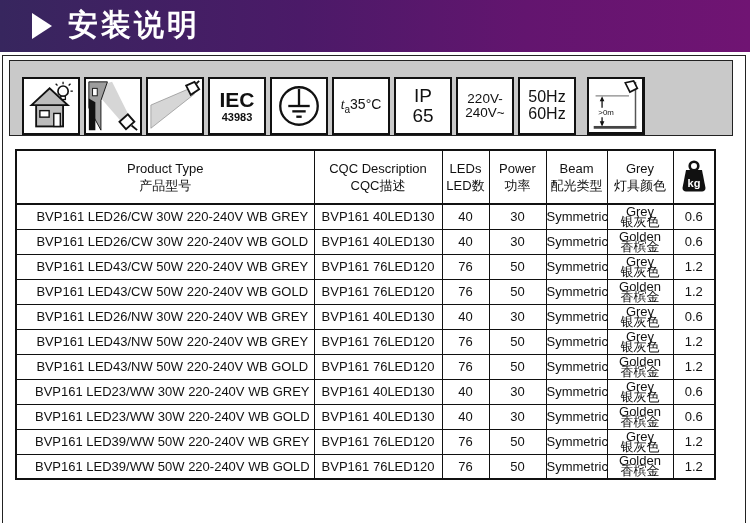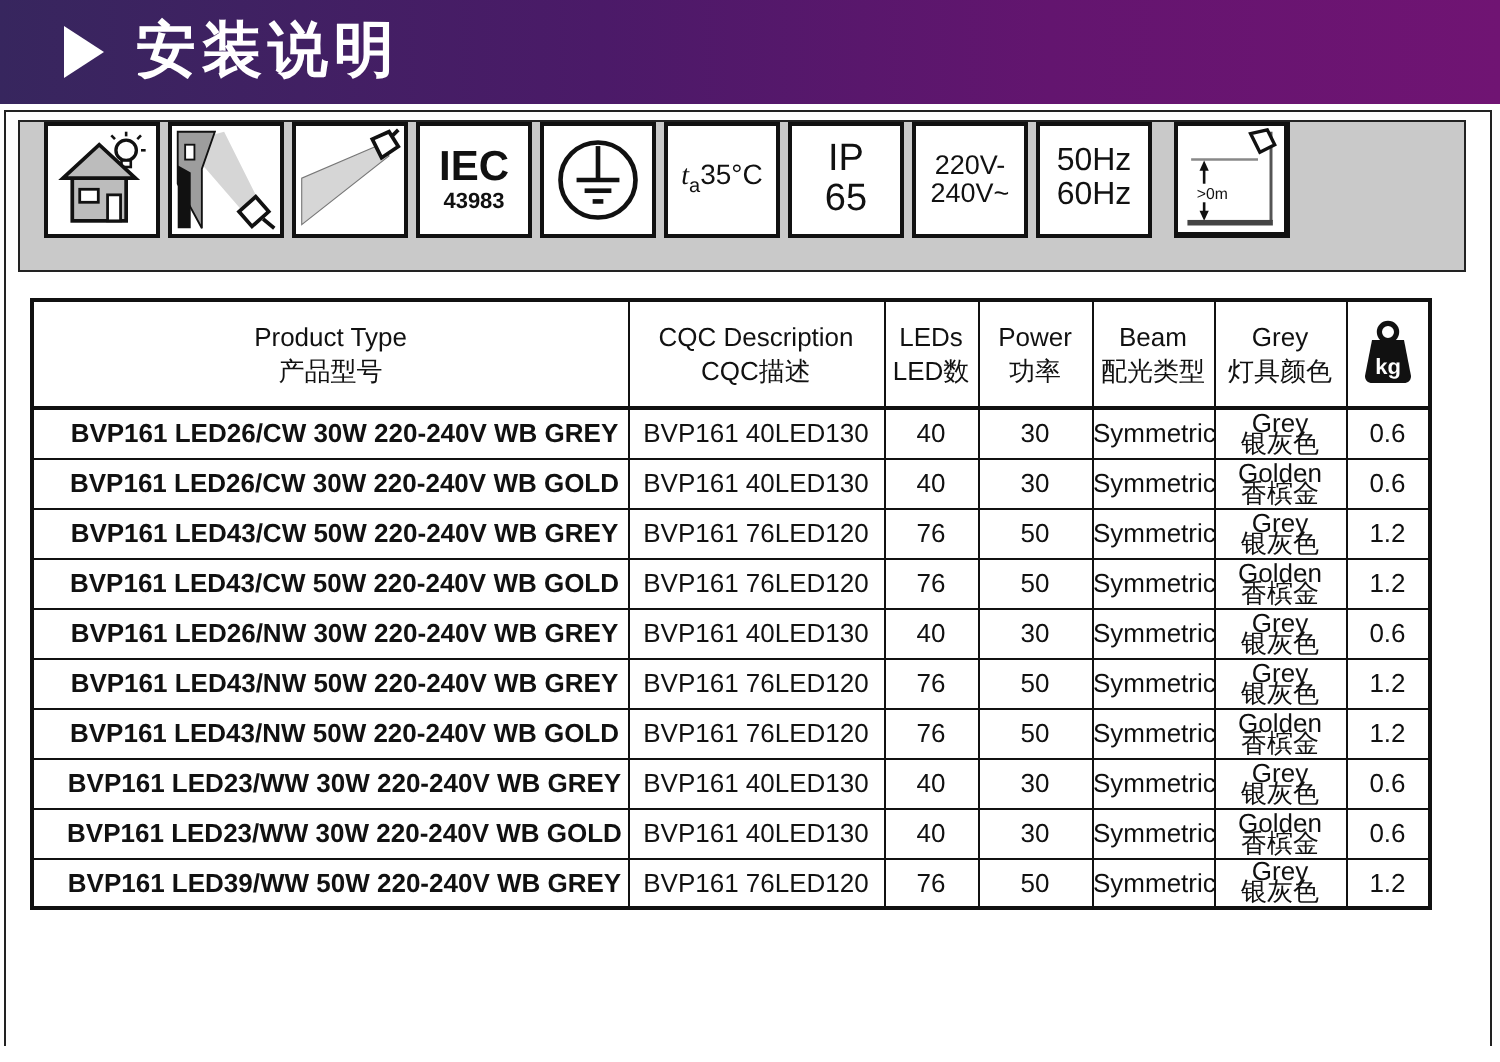--- a/index.html
+++ b/index.html
@@ -11,21 +11,21 @@
           background:linear-gradient(90deg,#37265e 0%,#4b1a68 40%,#63156f 70%,#701473 100%);
           display:flex;align-items:center;}
   .banner .tri{margin-left:30px;display:block;}
   .banner .title{color:#fff;font-size:30px;font-weight:700;letter-spacing:3px;margin-left:14px;margin-top:-2px;}
 
   
   .frame{position:absolute;left:2px;top:55px;width:742px;height:470px;border:1.5px solid #222;background:#fff;}
 
   
   .icon-bar{position:absolute;left:6px;top:4px;width:724px;height:76px;background:#c9c9c9;
-            border:1.5px solid #222;box-sizing:border-box;display:flex;align-items:flex-start;
+            border:1.5px solid #222;box-sizing:border-box;display:flex;align-items:flex-end;
             padding-left:12px;gap:4px;}
   .ic{width:58px;height:58px;background:#fff;border:2px solid #111;box-sizing:border-box;
       display:flex;flex-direction:column;align-items:center;justify-content:center;
       text-align:center;line-height:1.05;flex:0 0 auto;overflow:hidden;}
   .ic svg{display:block;}
   .iec-big{font-size:21px;font-weight:700;letter-spacing:0px;}
   .iec-small{font-size:11px;font-weight:700;margin-top:1px;}
   .ta{font-size:14px;}
   .ta i{font-family:"Liberation Serif","DejaVu Serif",serif;font-style:italic;}
   .ta sub{font-size:10px;}
@@ -35,21 +35,21 @@
   .ic.last{margin-left:7px;border-right:3px solid #111;border-bottom:3px solid #111;}
 
   
   .spec-table{position:absolute;left:12px;top:93px;width:699px;border-collapse:collapse;
               table-layout:fixed;border:2.5px solid #111;}
   .spec-table th,.spec-table td{border:1.5px solid #111;padding:0;overflow:hidden;white-space:nowrap;}
   .spec-table thead tr{height:54px;}
   .spec-table thead th{font-weight:400;font-size:13px;line-height:17px;border-bottom:2.5px solid #111;}
   .spec-table tbody tr{height:25px;}
   .spec-table tbody td{font-size:13px;text-align:center;}
-  td.c-product{text-align:left;padding-left:14px;font-weight:bold;}
+  td.c-product{text-align:left;padding-left:14px;}
   td.c-beam{font-size:11.5px;}
   td.c-color{font-size:9px;line-height:10px;}
   .color-en,.color-cn{display:block;}
 
   .kg-head{display:flex;align-items:center;justify-content:center;}
 </style>
 </head>
 <body>
 
 <div class="page">
@@ -321,17 +321,29 @@
     <td class="c-leds">76</td>
     <td class="c-power">50</td>
     <td class="c-beam">Symmetric</td>
     <td class="c-color">
       <span class="color-en">Grey</span>
       <span class="color-cn">银灰色</span>
     </td>
     <td class="c-kg">1.2</td>
   </tr>
 
+  <tr>
+    <td class="c-product">BVP161 LED39/WW 50W 220-240V WB GOLD</td>
+    <td class="c-cqc">BVP161 76LED120</td>
+    <td class="c-leds">76</td>
+    <td class="c-power">50</td>
+    <td class="c-beam">Symmetric</td>
+    <td class="c-color">
+      <span class="color-en">Golden</span>
+      <span class="color-cn">香槟金</span>
+    </td>
+    <td class="c-kg">1.2</td>
+  </tr>
 </tbody>
     </table>
 
   </div>
 </div>
 
 </body></html>

